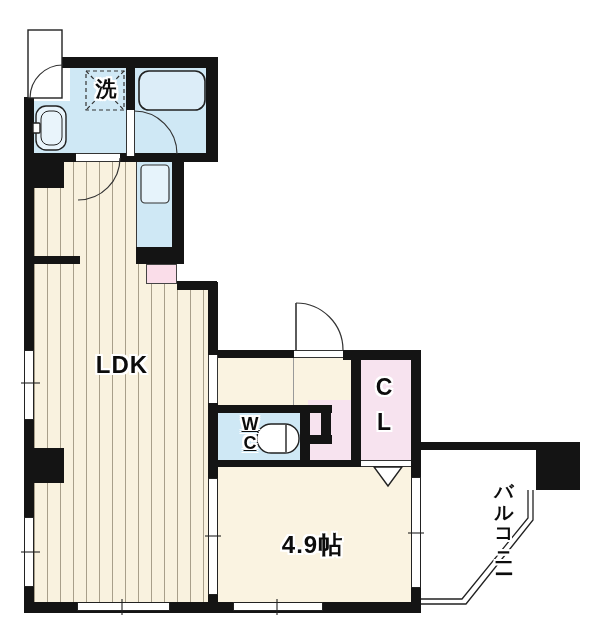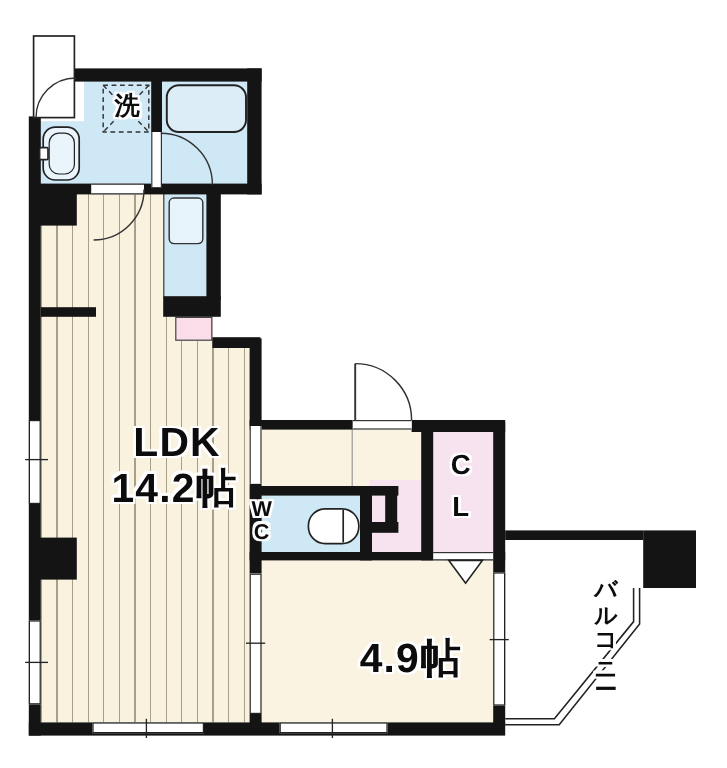--- a/index.html
+++ b/index.html
@@ -12,21 +12,21 @@
   .stripes{background-color:#f9f2df;
       background-image:repeating-linear-gradient(to right,#a89f8a 0,#a89f8a 1px,transparent 1px,transparent 13px);}
   .water{background:#cfe8f5;}
   .pink{background:#f7e3ef;}
   .win{position:absolute;background:#fff;border:1px solid #222;box-sizing:border-box;}
   .gapH{position:absolute;background:#fff;border-top:1px solid #333;border-bottom:1px solid #333;box-sizing:border-box;}
   .gapV{position:absolute;background:#fff;border-left:1px solid #333;border-right:1px solid #333;box-sizing:border-box;}
   .lbl{position:absolute;color:#0c0c0c;font-weight:600;text-align:center;line-height:1.05;
        text-shadow:-2px -2px 0 #fff,2px -2px 0 #fff,-2px 2px 0 #fff,2px 2px 0 #fff,
                    -2px 0 0 #fff,2px 0 0 #fff,0 -2px 0 #fff,0 2px 0 #fff;}
-  .big{font-size:34px;letter-spacing:1px;text-align:right;}
+  .big{font-size:24px;letter-spacing:1px;}
   .mid{font-size:22px;}
   .stack{word-break:break-all;}
   .vert{writing-mode:vertical-rl;letter-spacing:2px;}
   svg{position:absolute;left:0;top:0;}
 </style>
 </head>
 <body>
 
 <div id="plan">
 
@@ -128,23 +128,22 @@
       <line x1="21" y1="383" x2="40" y2="383"></line>
       <line x1="21" y1="552" x2="40" y2="552"></line>
       <line x1="122" y1="599" x2="122" y2="615"></line>
       <line x1="277" y1="599" x2="277" y2="615"></line>
       <line x1="408" y1="533" x2="424" y2="533"></line>
       <line x1="205" y1="536" x2="221" y2="536"></line>
     </g>
   </svg>
 
   <div class="lbl big" style="left:60px;top:352px;width:124px;">LDK</div>
-  <div class="lbl big" style="left:46px;top:390px;width:152px;">14.2帖</div>
 
   <div class="lbl big" style="left:240px;top:532px;width:145px;">4.9帖</div>
 
   <div class="lbl" style="left:86px;top:78px;width:40px;font-size:21px;">洗</div>
 
-  <div class="lbl stack" style="left:208px;top:415px;width:20px;font-size:18px;">WC</div>
+  <div class="lbl stack" style="left:240px;top:415px;width:20px;font-size:18px;text-decoration:underline;">WC</div>
   <div class="lbl stack" style="left:375px;top:370px;width:18px;font-size:23px;line-height:1.5;">CL</div>
 
   <div class="lbl vert" style="left:494px;top:452px;height:130px;font-size:19px;font-weight:600;">バルコニー</div>
 </div>
 
 </body></html>

